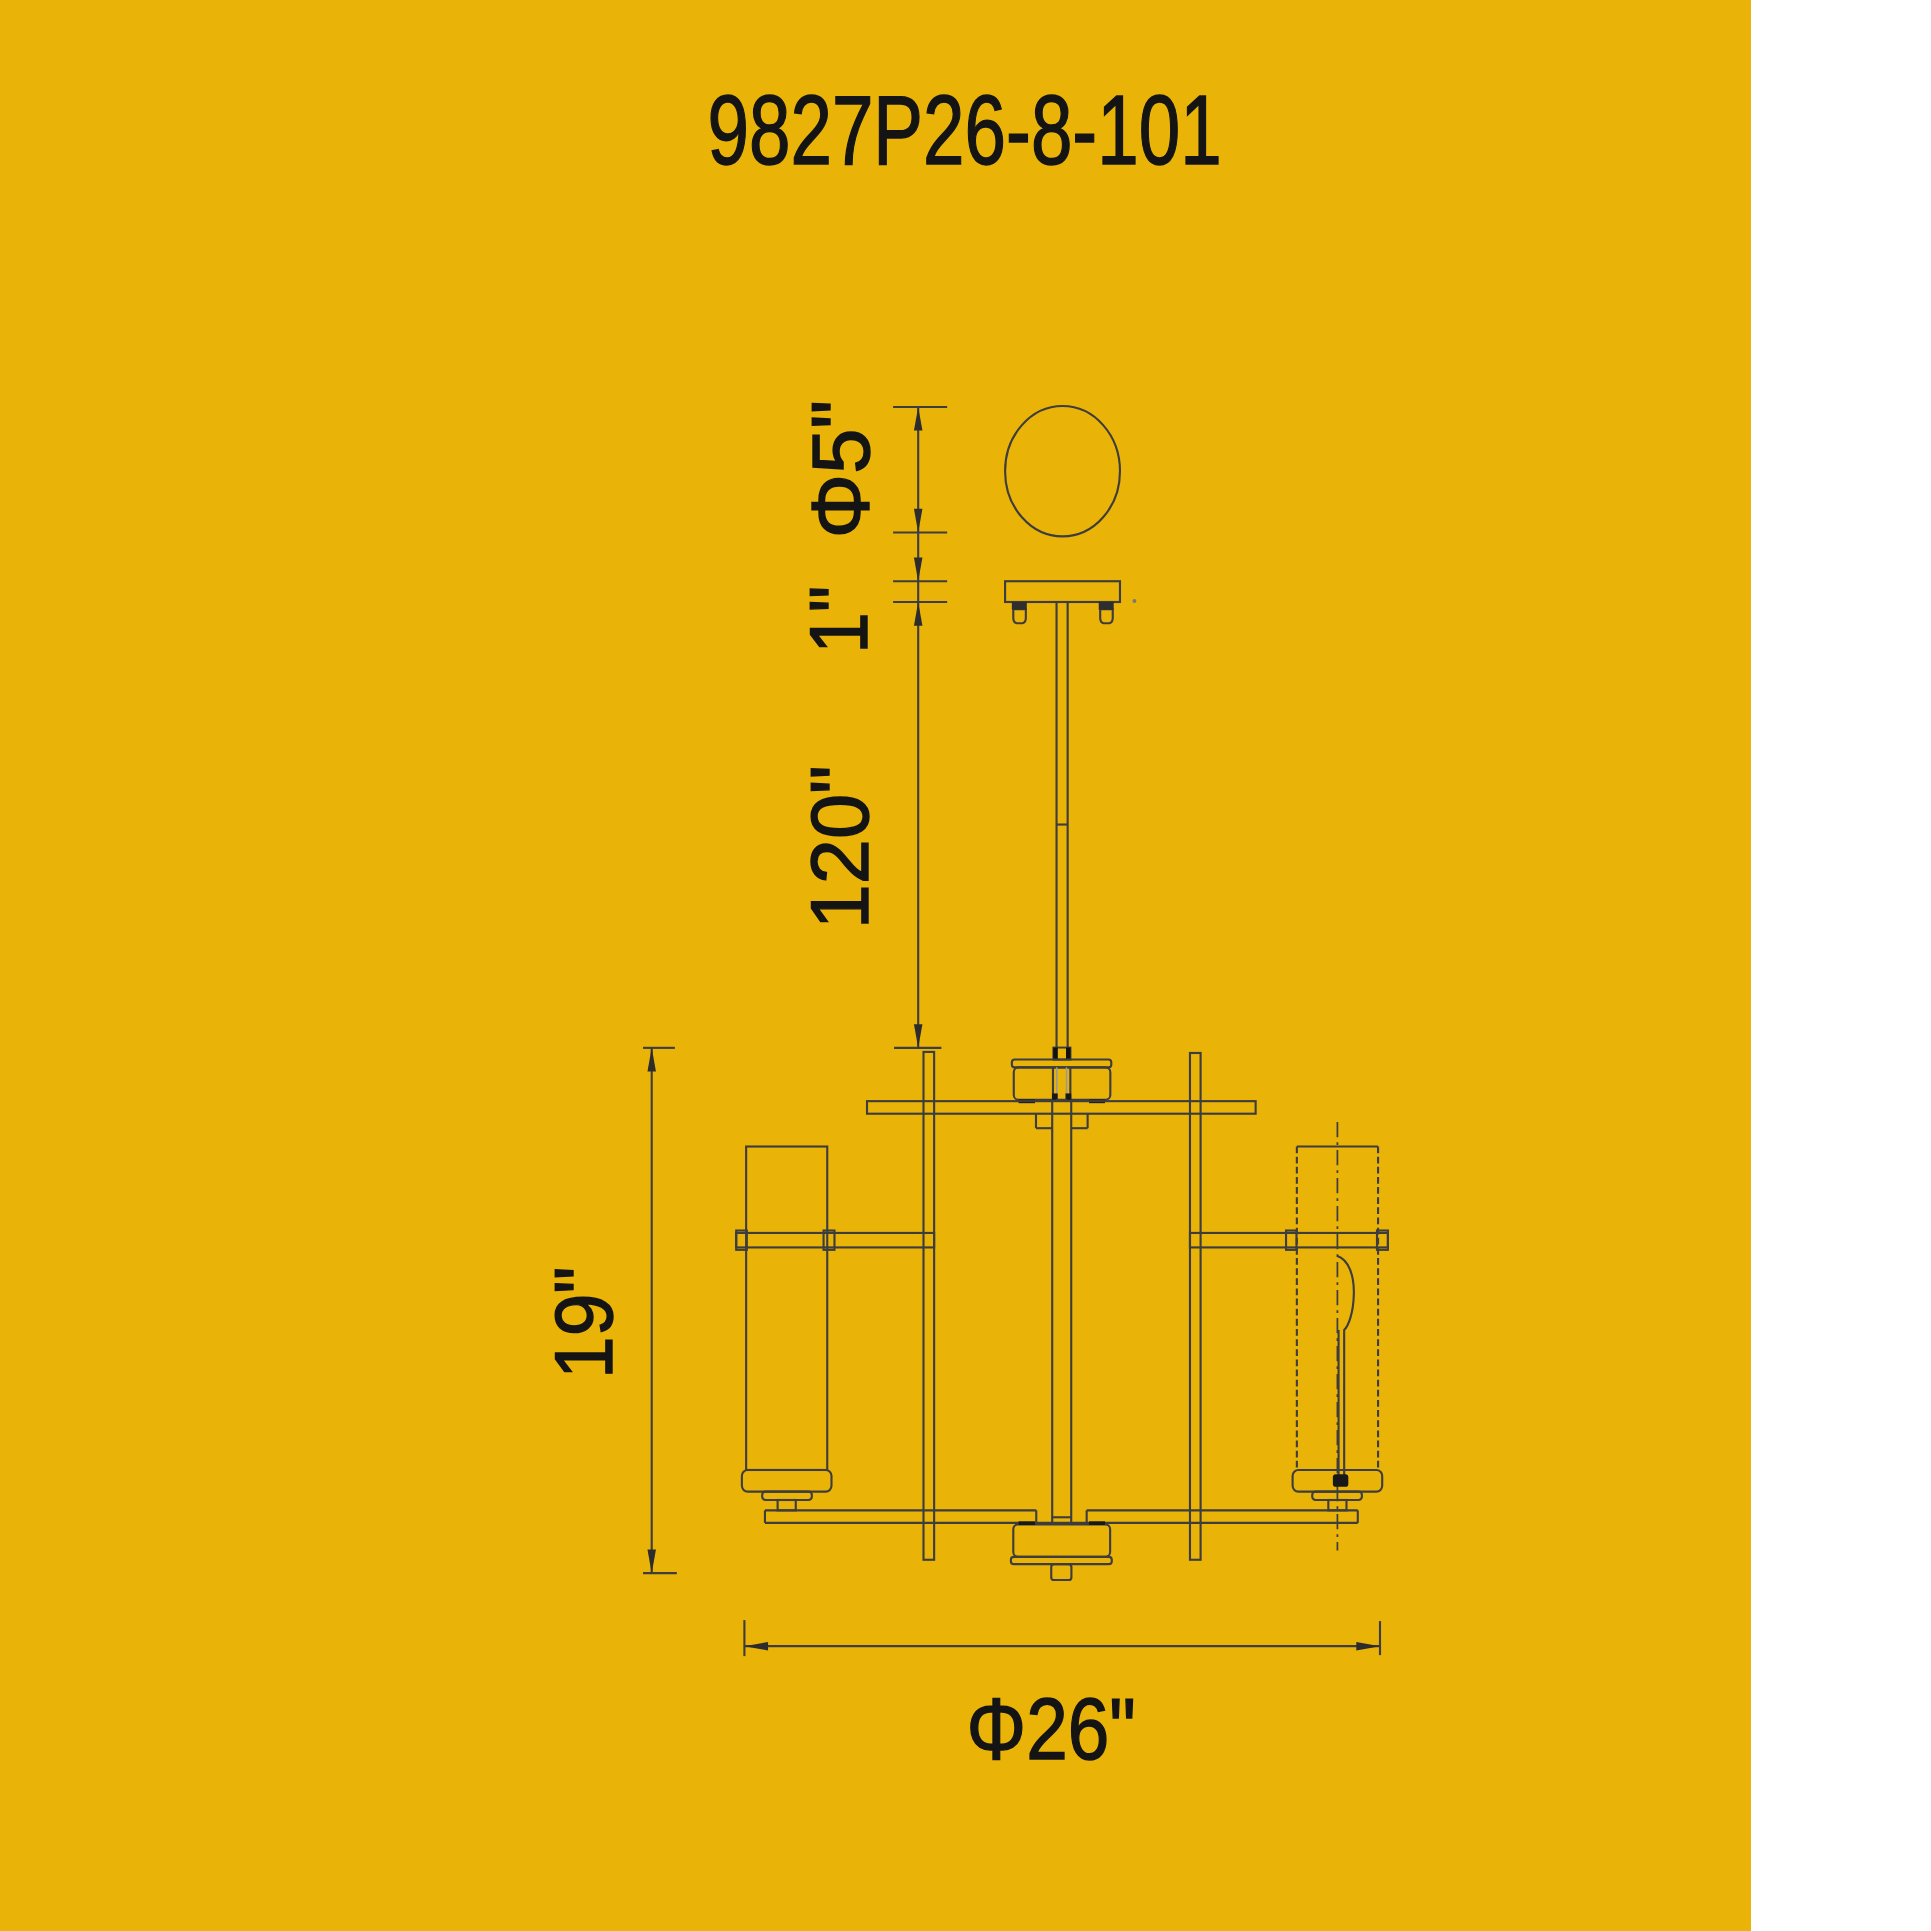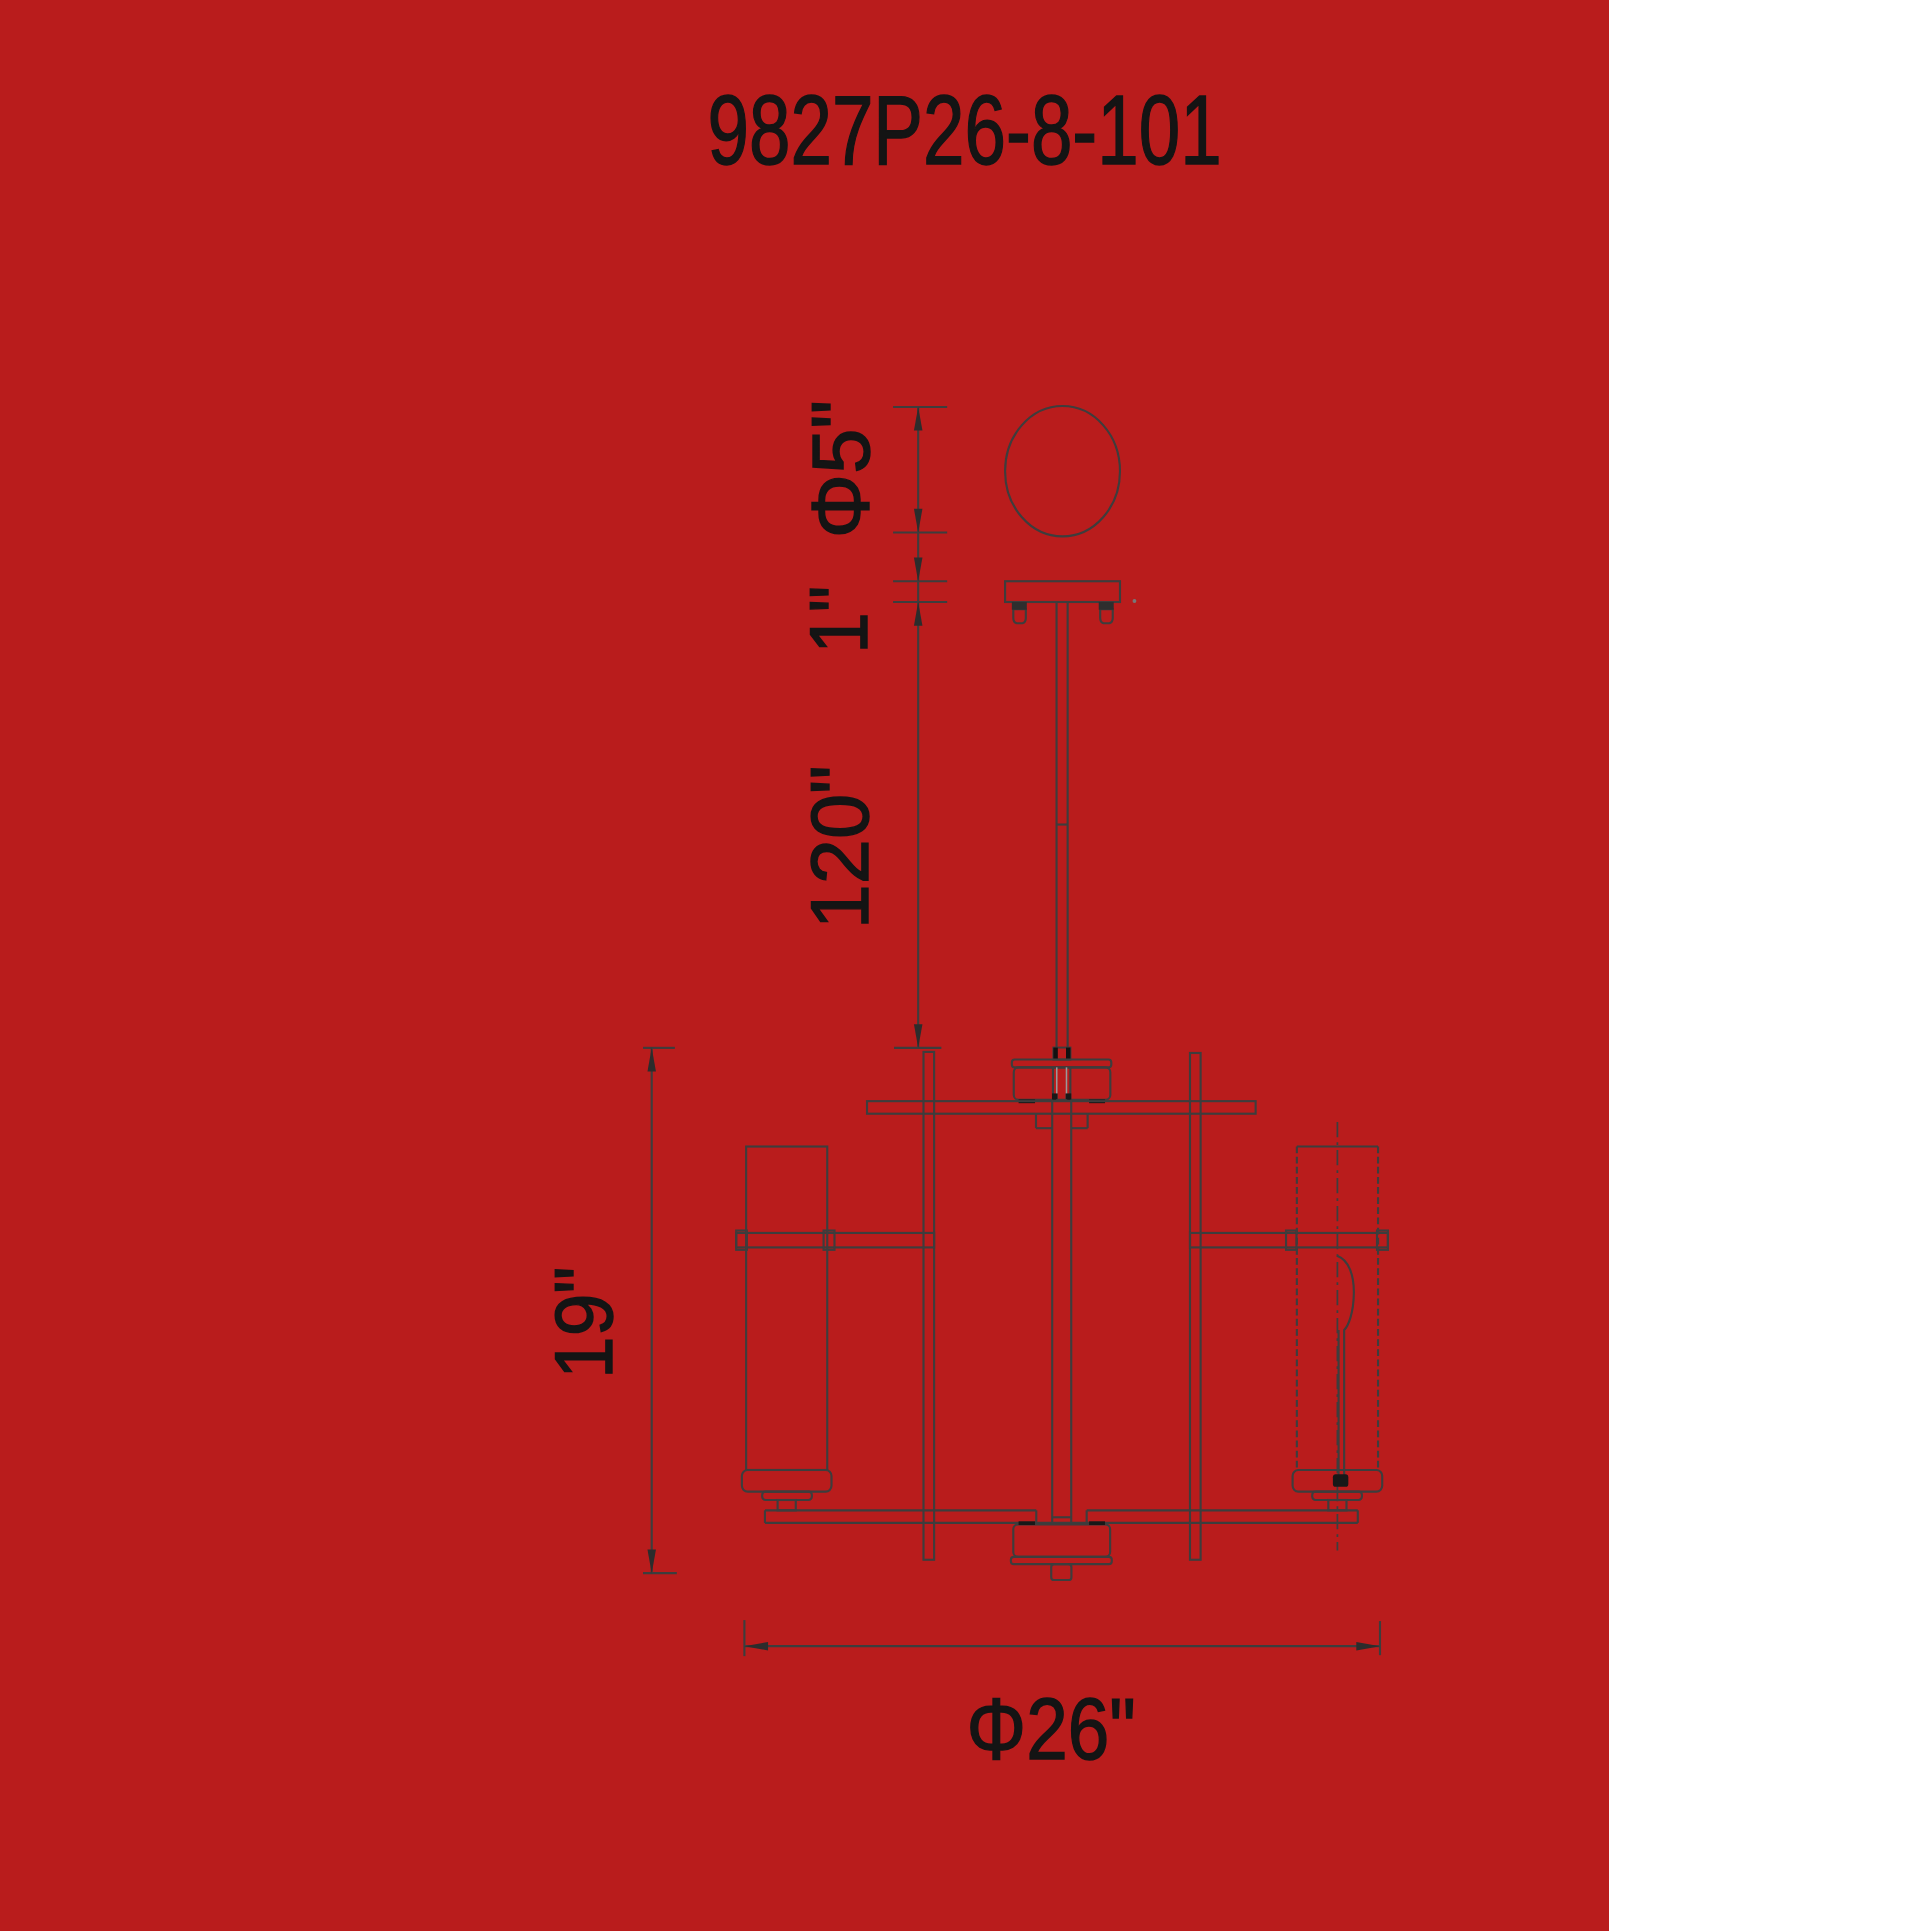--- a/index.html
+++ b/index.html
@@ -1,16 +1,16 @@
 <!DOCTYPE html>
 <html><head>
 <meta charset="utf-8">
 <style>
   html,body{margin:0;padding:0;background:#ffffff;}
-  .page{width:1609px;height:1931px;position:relative;background:#b91c1c;overflow:hidden;}
+  .page{width:1751px;height:1931px;position:relative;background:#eab308;overflow:hidden;}
   svg{position:absolute;left:0;top:0;}
   text{font-family:"Liberation Sans", sans-serif;fill:#141414;}
 </style>
 </head>
 <body>
 <div class="page">
 <svg width="1931" height="1931" viewBox="0 0 2000 2000">
   <g stroke="#3d3d3d" stroke-width="2.2" fill="none">
 
     <line x1="925" y1="421.5" x2="981" y2="421.5"></line>

